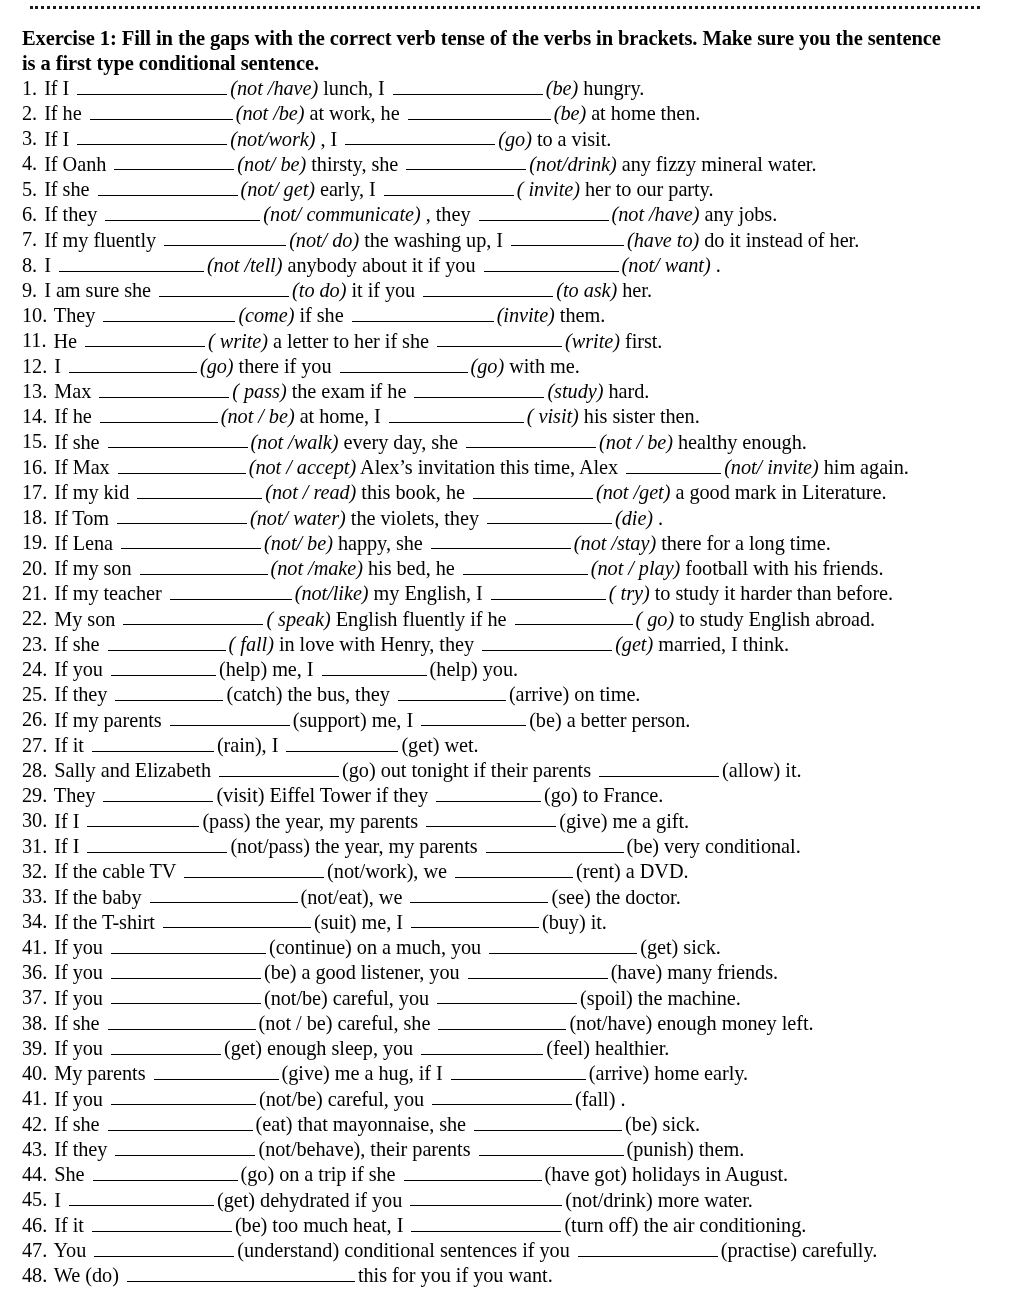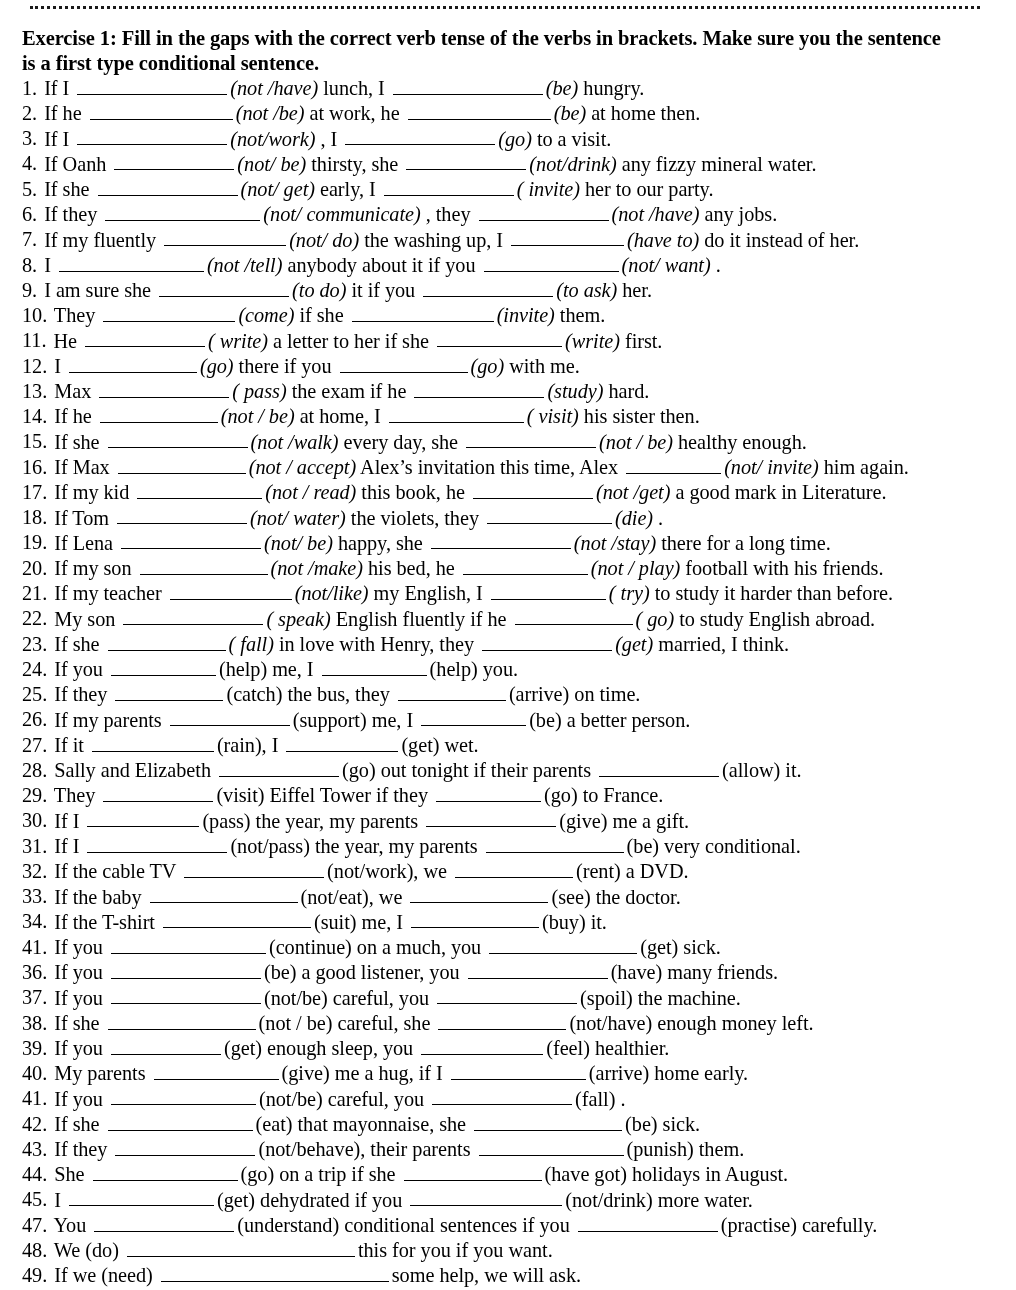--- a/index.html
+++ b/index.html
@@ -114,18 +114,19 @@
       <li class="item"><span class="num">36.</span> <span>If you</span> <span class="blank" style="width: 150px;"></span><span class="cue plain">(be)</span> <span>a good listener, you</span> <span class="blank" style="width: 140px;"></span><span class="cue plain">(have)</span> <span>many friends.</span> </li>
       <li class="item"><span class="num">37.</span> <span>If you</span> <span class="blank" style="width: 150px;"></span><span class="cue plain">(not/be)</span> <span>careful, you</span> <span class="blank" style="width: 140px;"></span><span class="cue plain">(spoil)</span> <span>the machine.</span> </li>
       <li class="item"><span class="num">38.</span> <span>If she</span> <span class="blank" style="width: 148px;"></span><span class="cue plain">(not / be)</span> <span>careful, she</span> <span class="blank" style="width: 128px;"></span><span class="cue plain">(not/have)</span> <span>enough money left.</span> </li>
       <li class="item"><span class="num">39.</span> <span>If you</span> <span class="blank" style="width: 110px;"></span><span class="cue plain">(get)</span> <span>enough sleep, you</span> <span class="blank" style="width: 122px;"></span><span class="cue plain">(feel)</span> <span>healthier.</span> </li>
       <li class="item"><span class="num">40.</span> <span>My parents</span> <span class="blank" style="width: 125px;"></span><span class="cue plain">(give)</span> <span>me a hug, if I</span> <span class="blank" style="width: 135px;"></span><span class="cue plain">(arrive)</span> <span>home early.</span> </li>
       <li class="item"><span class="num">41.</span> <span>If you</span> <span class="blank" style="width: 145px;"></span><span class="cue plain">(not/be)</span> <span>careful, you</span> <span class="blank" style="width: 140px;"></span><span class="cue plain">(fall)</span> <span>.</span> </li>
       <li class="item"><span class="num">42.</span> <span>If she</span> <span class="blank" style="width: 145px;"></span><span class="cue plain">(eat)</span> <span>that mayonnaise, she</span> <span class="blank" style="width: 148px;"></span><span class="cue plain">(be)</span> <span>sick.</span> </li>
       <li class="item"><span class="num">43.</span> <span>If they</span> <span class="blank" style="width: 140px;"></span><span class="cue plain">(not/behave), their parents</span> <span class="blank" style="width: 145px;"></span><span class="cue plain">(punish)</span> <span>them.</span> </li>
       <li class="item"><span class="num">44.</span> <span>She</span> <span class="blank" style="width: 145px;"></span><span class="cue plain">(go)</span> <span>on a trip if she</span> <span class="blank" style="width: 138px;"></span><span class="cue plain">(have got)</span> <span>holidays in August.</span> </li>
       <li class="item"><span class="num">45.</span> <span>I</span> <span class="blank" style="width: 145px;"></span><span class="cue plain">(get)</span> <span>dehydrated if you</span> <span class="blank" style="width: 152px;"></span><span class="cue plain">(not/drink)</span> <span>more water.</span> </li>
+      <li class="item"><span class="num">46.</span> <span>If it</span> <span class="blank" style="width: 140px;"></span><span class="cue plain">(be)</span> <span>too much heat, I</span> <span class="blank" style="width: 150px;"></span><span class="cue plain">(turn off)</span> <span>the air conditioning.</span> </li>
       <li class="item"><span class="num">47.</span> <span>You</span> <span class="blank" style="width: 140px;"></span><span class="cue plain">(understand)</span> <span>conditional sentences if you</span> <span class="blank" style="width: 140px;"></span><span class="cue plain">(practise)</span> <span>carefully.</span> </li>
       <li class="item"><span class="num">48.</span> <span>We (do)</span> <span class="blank" style="width: 228px;"></span><span>this for you if you want.</span> </li>
       <li class="item"><span class="num">49.</span> <span>If we (need)</span> <span class="blank" style="width: 228px;"></span><span>some help, we will ask.</span> </li>
     </ol>
 
 </div>
 
 </body></html>

